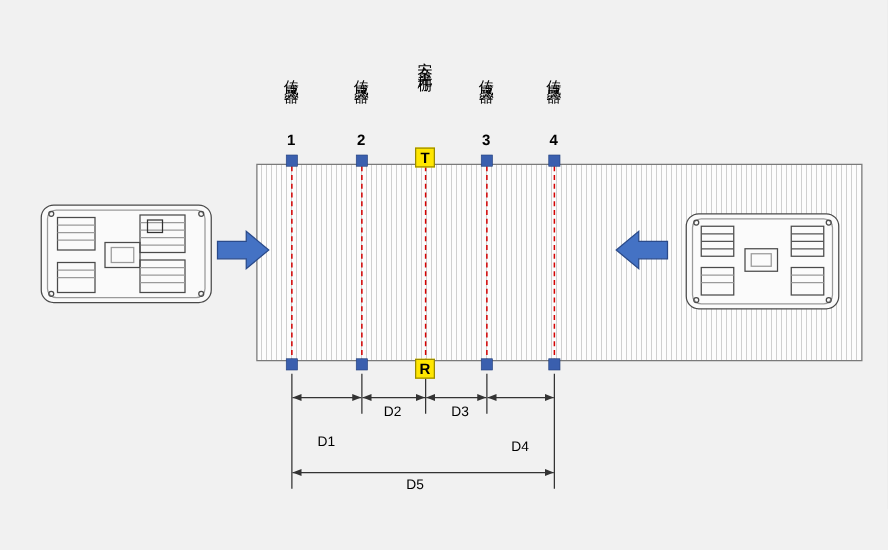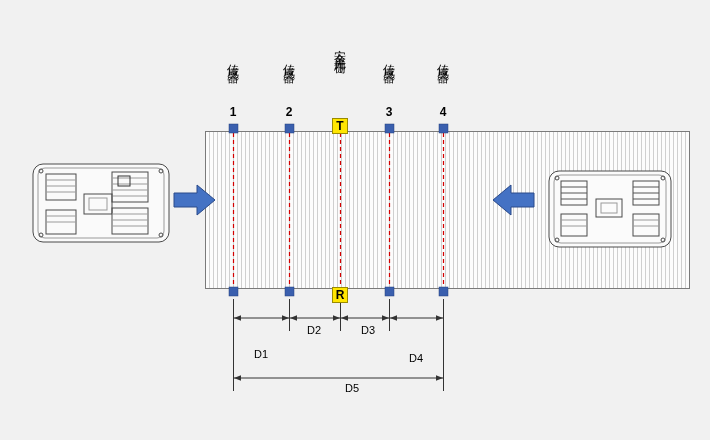--- a/index.html
+++ b/index.html
@@ -136,15 +136,15 @@
   <div class="numlabel" style="left:381px;">3</div>
   <div class="numlabel" style="left:435px;">4</div>
 
   <div class="trbox" style="left:332px; top:118px;">T</div>
   <div class="trbox" style="left:332px; top:287px;">R</div>
 
   <div class="dimlabel" style="left:245px; top:324px;margin-top:24px;">D1</div>
   <div class="dimlabel" style="left:298px; top:324px;">D2</div>
   <div class="dimlabel" style="left:352px; top:324px;">D3</div>
   <div class="dimlabel" style="left:400px; top:324px;margin-top:28px;">D4</div>
-  <div class="dimlabel" style="left:336px; top:382px;">D5</div>
+  <div class="dimlabel" style="left:316px; top:382px;">D5</div>
 
 </div>
 
 </body></html>

